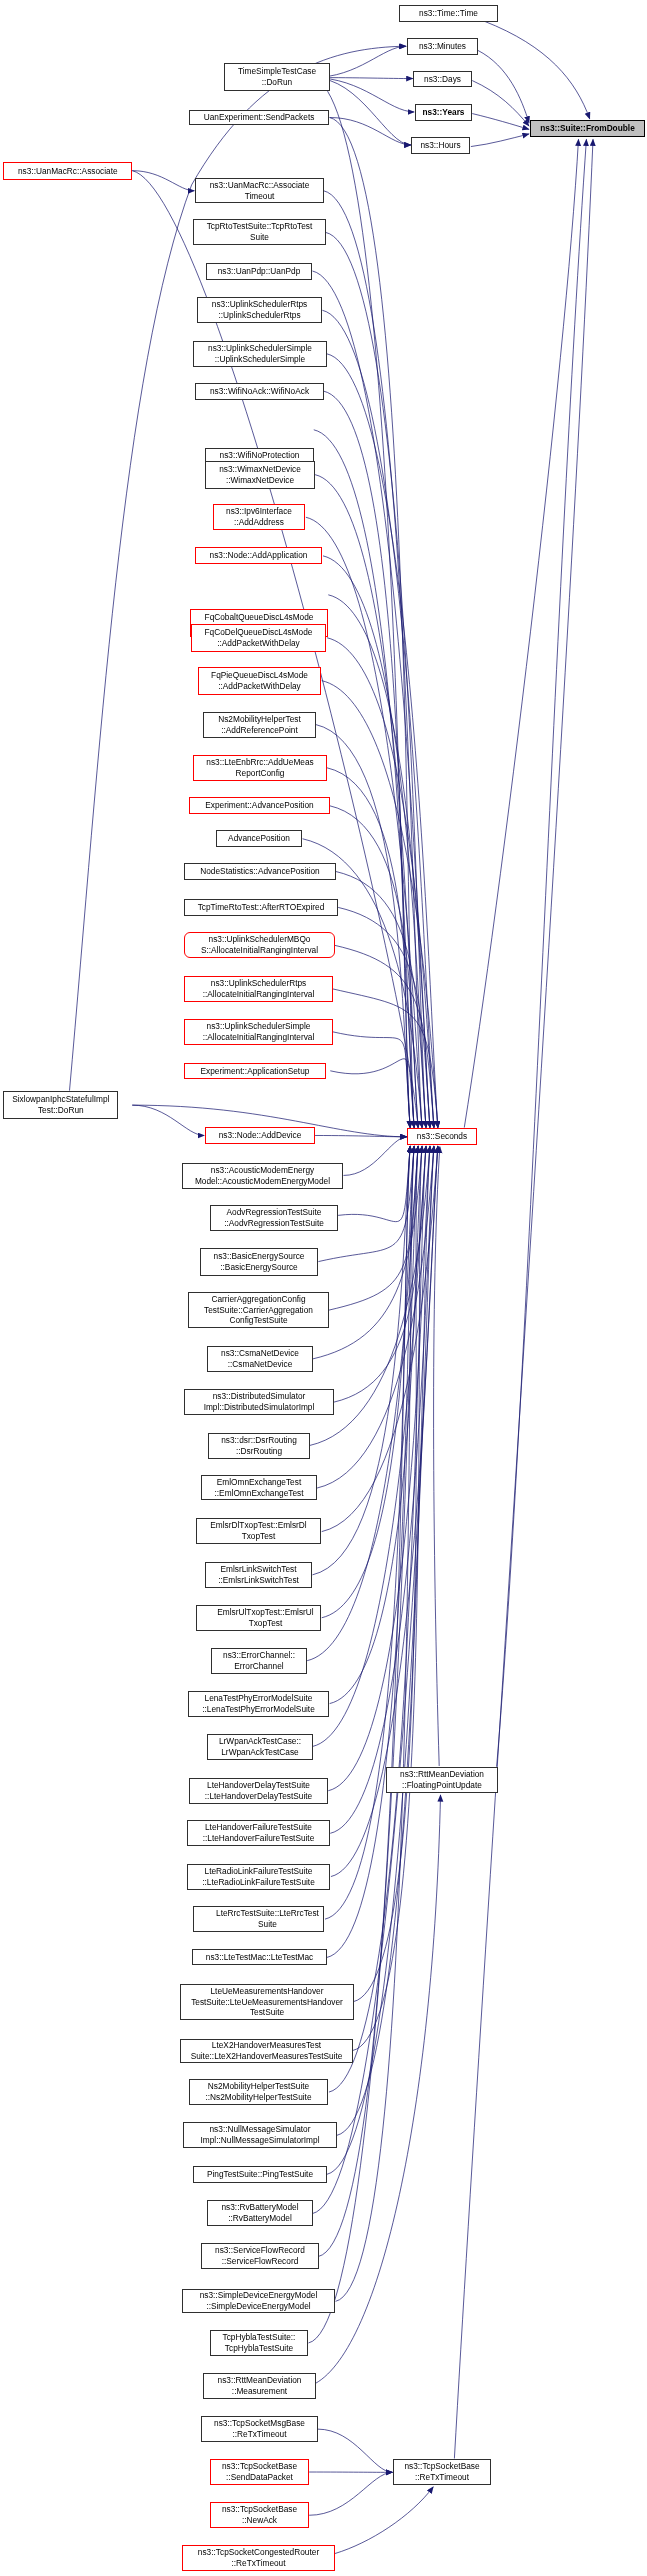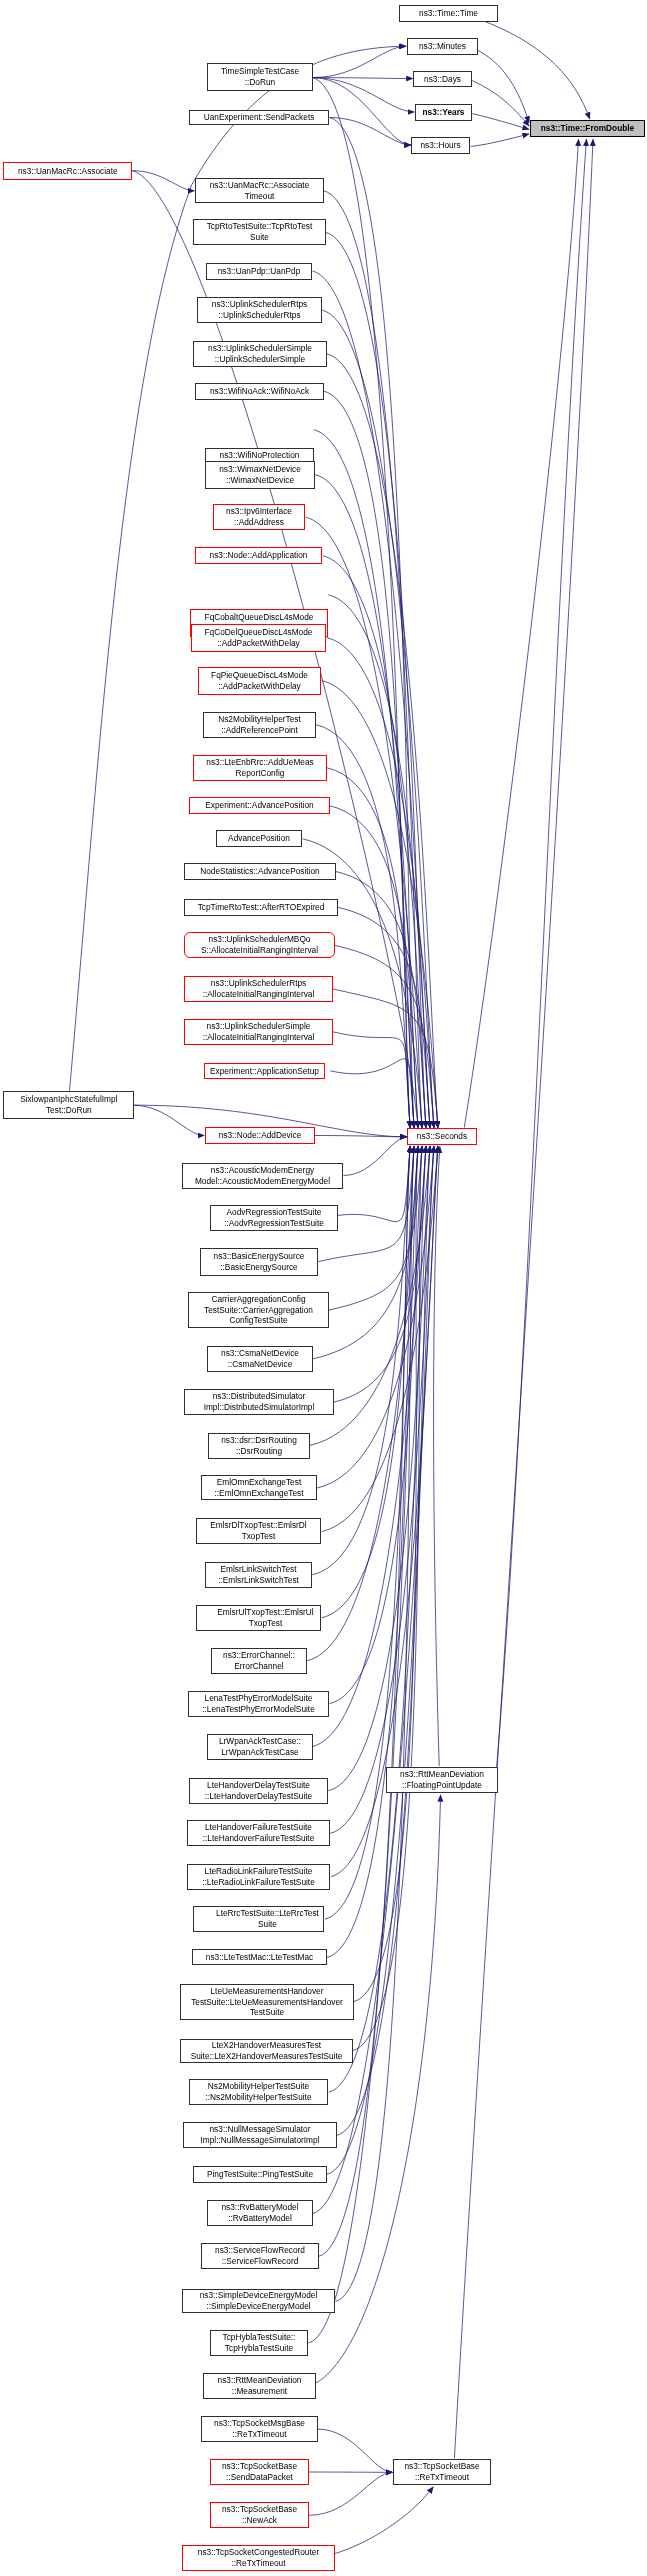--- a/index.html
+++ b/index.html
@@ -104,31 +104,31 @@
         <path d="M468,3810 C531,3810 562.5,3745 594,3745" class="edge" marker-end="url(#arrow)"></path>
         <path d="M507,3868 C560,3852 622,3812 656,3767" class="edge" marker-end="url(#arrow)"></path>
       </g>
   </svg>
   <div id="nodes">
       <div class="node" style="left: 399px; top: 5.3px; width: 99px; height: 16.5px;">ns3::Time::Time</div>
       <div class="node" style="left: 407px; top: 38px; width: 71px; height: 17px;">ns3::Minutes</div>
       <div class="node" style="left: 413px; top: 71px; width: 59px; height: 16px;">ns3::Days</div>
       <div class="node" style="left: 415px; top: 104px; width: 57px; height: 16.5px; font-weight: bold;">ns3::Years</div>
       <div class="node" style="left: 411px; top: 137px; width: 59px; height: 16.5px;">ns3::Hours</div>
-      <div class="node current" style="left: 530px; top: 120px; width: 115px; height: 17px;">ns3::Time::FromDouble</div>
+      <div class="node current" style="left: 530px; top: 120px; width: 115px; height: 17px;">ns3::Suite::FromDouble</div>
       <div class="node red" style="left: 407px; top: 1128px; width: 70px; height: 17px;">ns3::Seconds</div>
       <div class="node" style="left: 386px; top: 1767px; width: 112px; height: 26.4px;">ns3::RttMeanDeviation
 ::FloatingPointUpdate</div>
       <div class="node" style="left: 393px; top: 2459px; width: 98px; height: 26.4px;">ns3::TcpSocketBase
 ::ReTxTimeout</div>
-      <div class="node" style="left: 207px; top: 63px; width: 106px; height: 28px;">TimeSimpleTestCase
+      <div class="node" style="left: 224px; top: 63px; width: 106px; height: 28px;">TimeSimpleTestCase
 ::DoRun</div>
       <div class="node" style="left: 189px; top: 110px; width: 140px; height: 14.5px;">UanExperiment::SendPackets</div>
       <div class="node red" style="left: 3.3px; top: 162px; width: 129px; height: 18px;">ns3::UanMacRc::Associate</div>
-      <div class="node" style="left: 3.3px; top: 1091px; width: 131px; height: 28px;">SixlowpanIphcStatefulImpl
+      <div class="node" style="left: 3.3px; top: 1091px; width: 115px; height: 28px;">SixlowpanIphcStatefulImpl
 Test::DoRun</div>
       <div class="node" style="left: 195px; top: 178px; width: 129px; height: 25px;">ns3::UanMacRc::Associate
 Timeout</div>
       <div class="node" style="left: 193px; top: 219px; width: 133px; height: 26.4px;">TcpRtoTestSuite::TcpRtoTest
 Suite</div>
       <div class="node" style="left: 206px; top: 263px; width: 106px; height: 16.5px;">ns3::UanPdp::UanPdp</div>
       <div class="node" style="left: 197px; top: 297px; width: 125px; height: 26.4px;">ns3::UplinkSchedulerRtps
 ::UplinkSchedulerRtps</div>
       <div class="node" style="left: 193px; top: 341px; width: 134px; height: 26.4px;">ns3::UplinkSchedulerSimple
 ::UplinkSchedulerSimple</div>
@@ -153,21 +153,21 @@
       <div class="node red" style="left: 189px; top: 797px; width: 141px; height: 16.5px;">Experiment::AdvancePosition</div>
       <div class="node" style="left: 216px; top: 830px; width: 86px; height: 16.5px;">AdvancePosition</div>
       <div class="node" style="left: 184px; top: 863px; width: 152px; height: 17px;">NodeStatistics::AdvancePosition</div>
       <div class="node" style="left: 184px; top: 899px; width: 154px; height: 16.5px;">TcpTimeRtoTest::AfterRTOExpired</div>
       <div class="node red" style="left: 184px; top: 932px; width: 151px; height: 26.4px; border-radius: 6px;">ns3::UplinkSchedulerMBQo
 S::AllocateInitialRangingInterval</div>
       <div class="node red" style="left: 184px; top: 976px; width: 149px; height: 26.4px;">ns3::UplinkSchedulerRtps
 ::AllocateInitialRangingInterval</div>
       <div class="node red" style="left: 184px; top: 1019px; width: 149px; height: 26.4px;">ns3::UplinkSchedulerSimple
 ::AllocateInitialRangingInterval</div>
-      <div class="node red" style="left: 204px; top: 1063px; width: 121px; height: 16px;">Experiment::ApplicationSetup</div>
+      <div class="node red" style="left: 184px; top: 1063px; width: 142px; height: 16px;">Experiment::ApplicationSetup</div>
       <div class="node red" style="left: 205px; top: 1127px; width: 110px; height: 17px;">ns3::Node::AddDevice</div>
       <div class="node" style="left: 182px; top: 1163px; width: 161px; height: 26px; text-align: center;">ns3::AcousticModemEnergy
 Model::AcousticModemEnergyModel</div>
       <div class="node" style="left: 195px; top: 1205px; width: 128px; height: 26.4px; margin-left: 15px;">AodvRegressionTestSuite
 ::AodvRegressionTestSuite</div>
       <div class="node" style="left: 200px; top: 1248px; width: 118px; height: 28px;">ns3::BasicEnergySource
 ::BasicEnergySource</div>
       <div class="node" style="left: 188px; top: 1292px; width: 141px; height: 36px;">CarrierAggregationConfig
 TestSuite::CarrierAggregation
 ConfigTestSuite</div>

